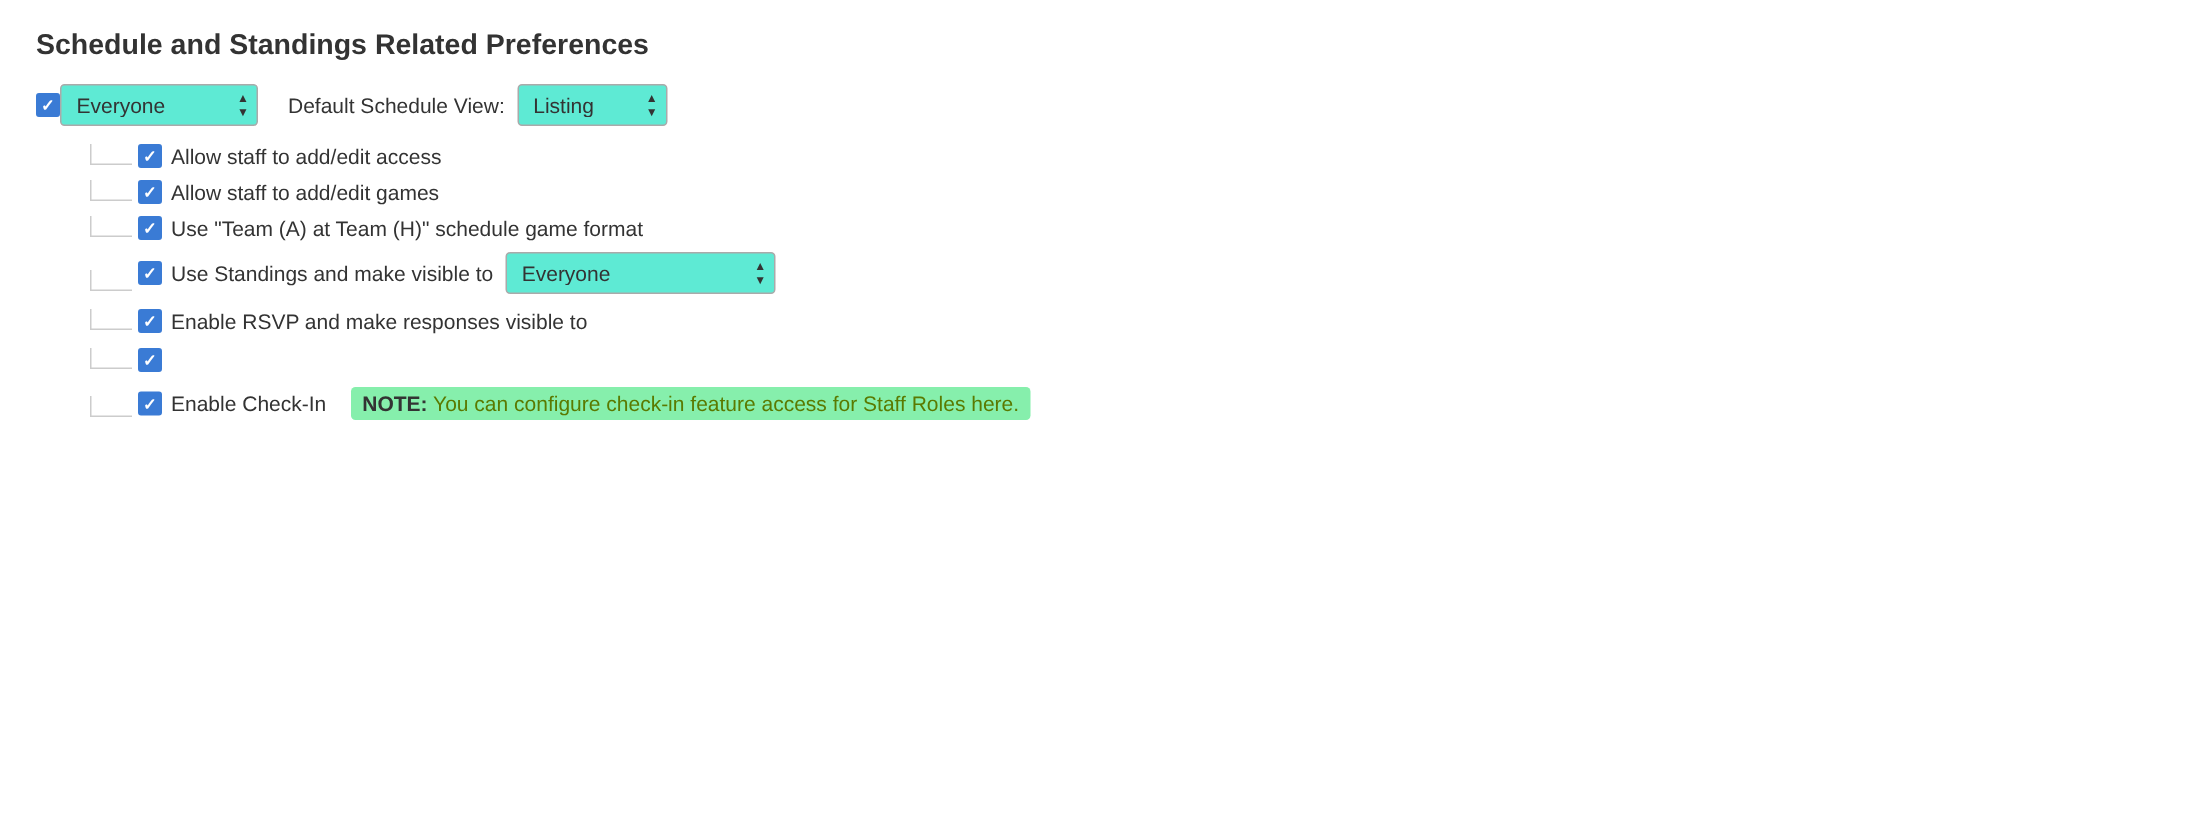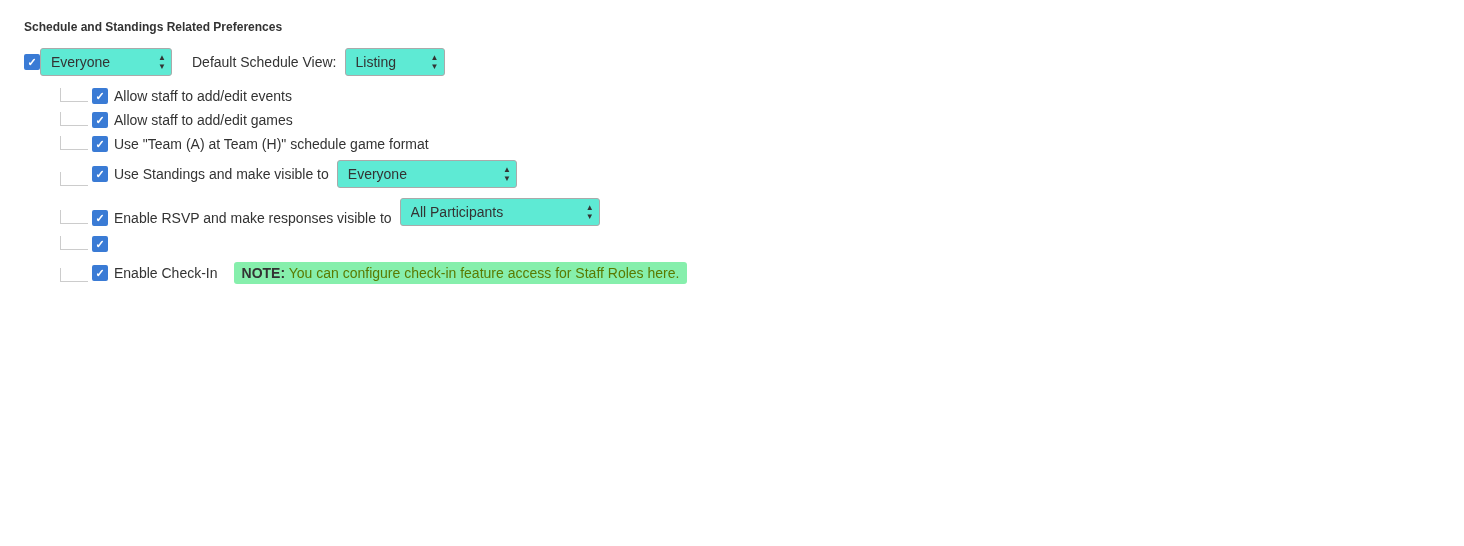--- a/index.html
+++ b/index.html
@@ -13,21 +13,21 @@
       font-size: 14px;
       color: #333;
       background: #fff;
       padding: 20px 24px;
       width: 1464px;
       min-height: 546px;
     }
 
     .section-title {
       font-weight: 700;
-      font-size: 12px;
+      font-size: 19px;
       margin-bottom: 14px;
     }
 
     .row {
       display: flex;
       align-items: center;
       margin-bottom: 10px;
       flex-wrap: wrap;
     }
 
@@ -163,21 +163,21 @@
       <option>Calendar</option>
       <option>Week</option>
     </select>
     <div class="select-arrow"></div>
   </div>
 </div>
 
 <div class="row indented" style="margin-bottom: 8px;">
   <span class="tree-line"></span>
   <div class="checkbox"></div>
-  <span class="label-text-ml">Allow staff to add/edit events</span>
+  <span class="label-text-ml">Allow staff to add/edit access</span>
 </div>
 
 <div class="row indented" style="margin-bottom: 8px;">
   <span class="tree-line"></span>
   <div class="checkbox"></div>
   <span class="label-text-ml">Allow staff to add/edit games</span>
 </div>
 
 <div class="row indented" style="margin-bottom: 8px;">
   <span class="tree-line"></span>
@@ -196,29 +196,20 @@
       <option>Staff Only</option>
     </select>
     <div class="select-arrow"></div>
   </div>
 </div>
 
 <div class="row indented" style="margin-bottom: 10px; align-items: flex-end;">
   <span class="tree-line"></span>
   <div class="checkbox"></div>
   <span class="label-text-ml">Enable RSVP and make responses visible to</span>
-  <div class="select-wrapper">
-    <select style="min-width: 200px;">
-      <option>All Participants</option>
-      <option>Everyone</option>
-      <option>Members Only</option>
-      <option>Staff Only</option>
-    </select>
-    <div class="select-arrow"></div>
-  </div>
 </div>
 
 <div class="row indented" style="margin-bottom: 10px;">
   <span class="tree-line"></span>
   <div class="checkbox"></div>
 </div>
 
 <div class="row indented" style="margin-bottom: 10px;">
   <span class="tree-line"></span>
   <div class="checkbox"></div>

